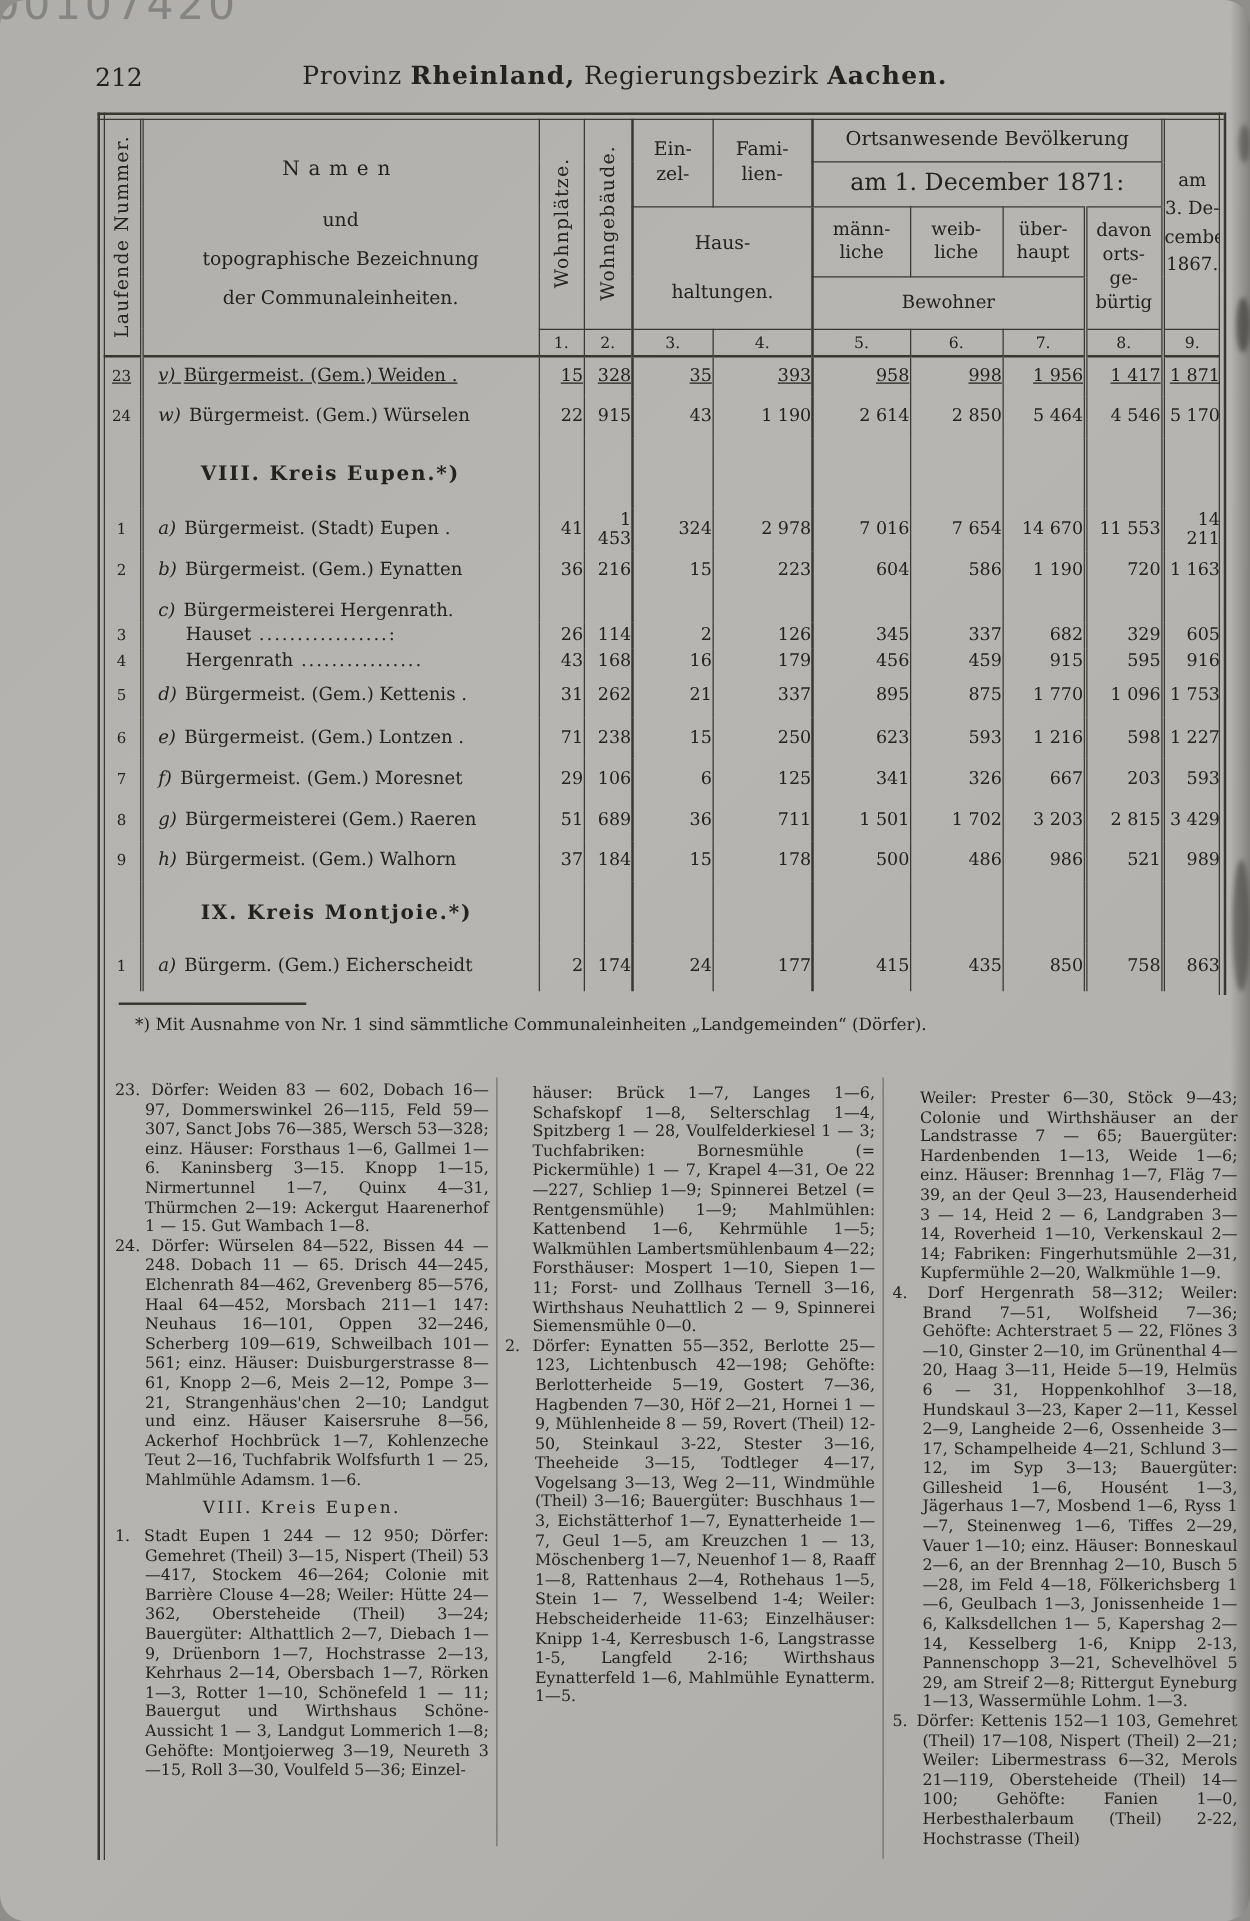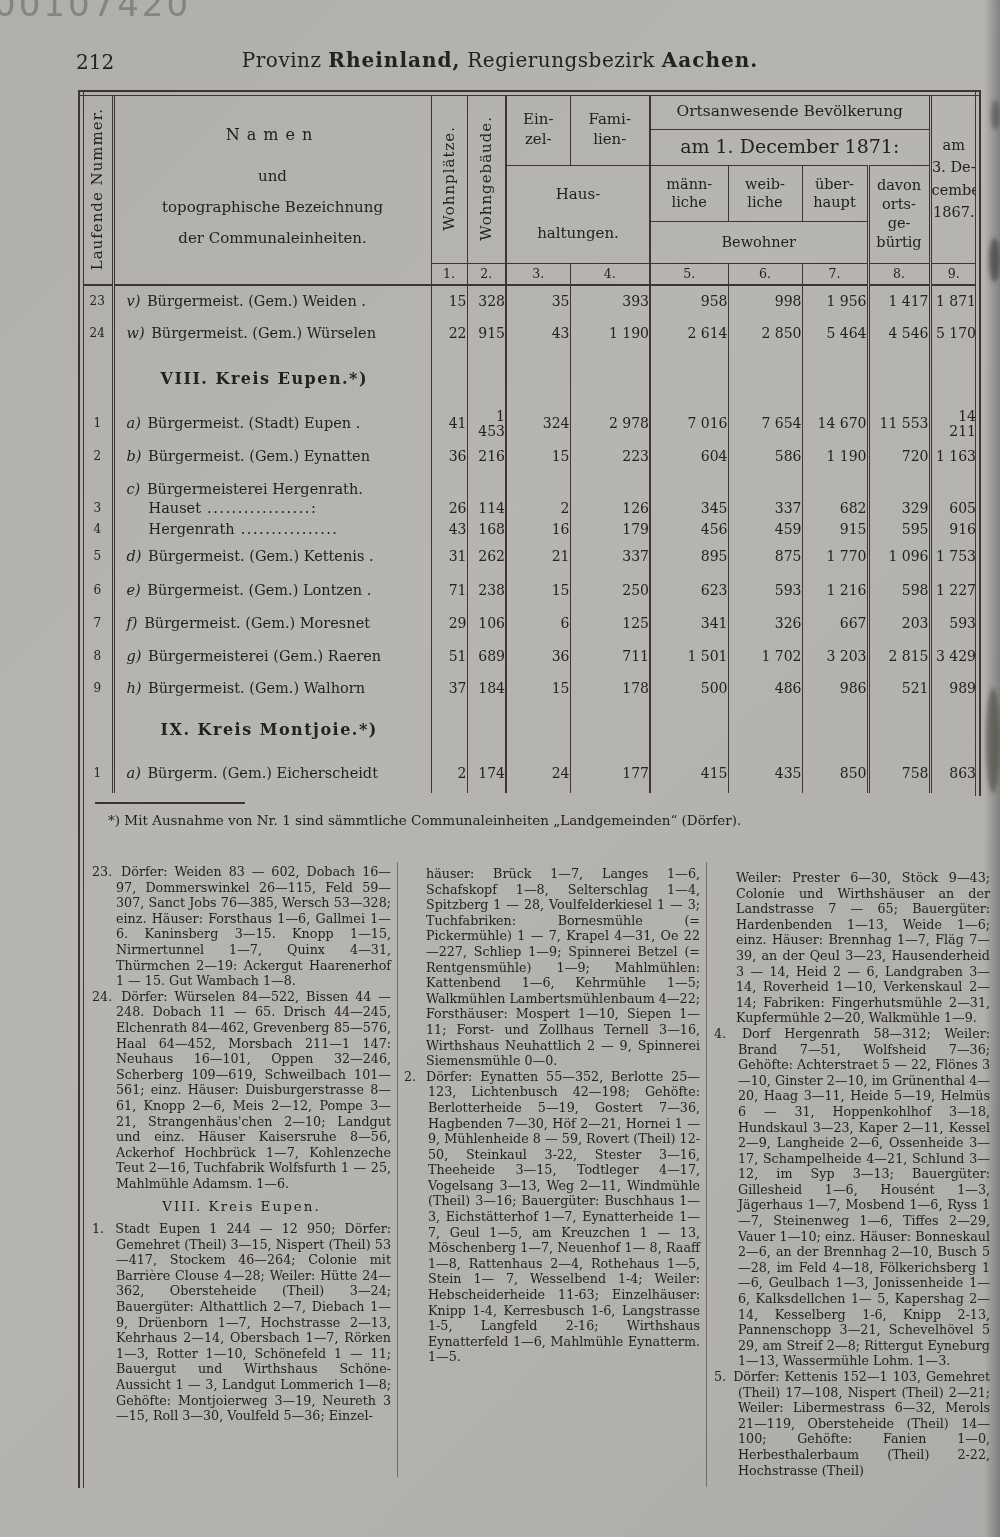--- a/index.html
+++ b/index.html
@@ -7,20 +7,21 @@
     --ink:#24221e;
     --line:#3a3731;
   }
   html,body{margin:0;padding:0;}
   body{background:#8f8e8a;}
   .page{
     position:relative;width:1000px;height:1537px;overflow:hidden;
     background:linear-gradient(135deg,#b0afab 0%,#b6b5b1 40%,#b2b1ad 75%,#adacaa 100%);
     font-family:"DejaVu Serif","Liberation Serif",serif;
     color:var(--ink);
+    border-radius:21px;
   }
   .stamp{
     position:absolute;top:-16px;left:-6px;
     font-family:"DejaVu Sans","Liberation Sans",sans-serif;
     font-size:34px;letter-spacing:3px;color:#7d7d7b;opacity:.85;
   }
   .page-header{position:absolute;top:48px;left:0;width:100%;height:30px;}
   .pageno{position:absolute;left:76px;top:2px;font-size:20px;text-align:right;}
   .title{position:absolute;left:0;width:100%;text-align:center;font-size:20px;letter-spacing:.5px;}
   .title b{letter-spacing:1px;}
@@ -199,21 +200,21 @@
         <td class="colnum c4">3.</td>
         <td class="colnum c5">4.</td>
         <td class="colnum c6">5.</td>
         <td class="colnum c7">6.</td>
         <td class="colnum c8">7.</td>
         <td class="colnum c9">8.</td>
         <td class="colnum c10">9.</td>
       </tr>
     </thead>
     <tbody>
-        <tr class="brow data" style="height: 32px;">
+        <tr class="brow data" style="height: 32px; text-decoration: underline;">
           <td class="c0 rownum">23</td>
           <td class="c1 namecell">
             <div class="nm"><i class="pfx">v) </i><span>Bürgermeist. (Gem.) Weiden .</span></div>
           </td>
           <td class="c2 val">15</td>
           <td class="c3 val">328</td>
           <td class="c4 val">35</td>
           <td class="c5 val">393</td>
           <td class="c6 val">958</td>
           <td class="c7 val">998</td>

